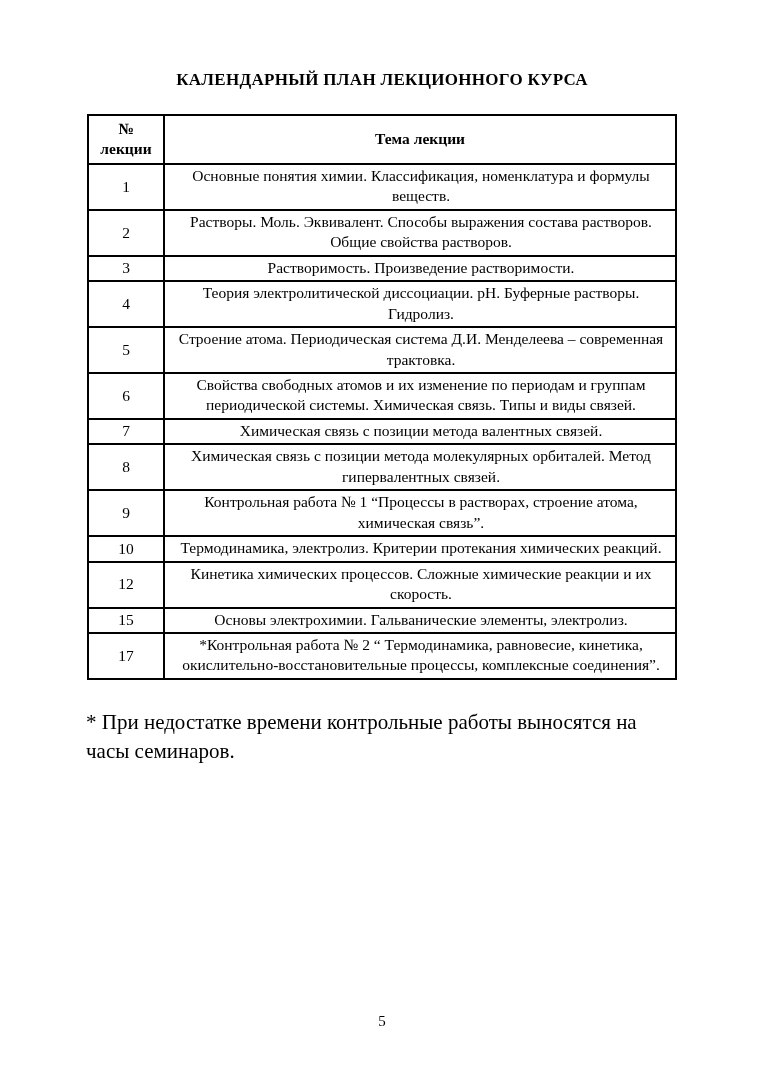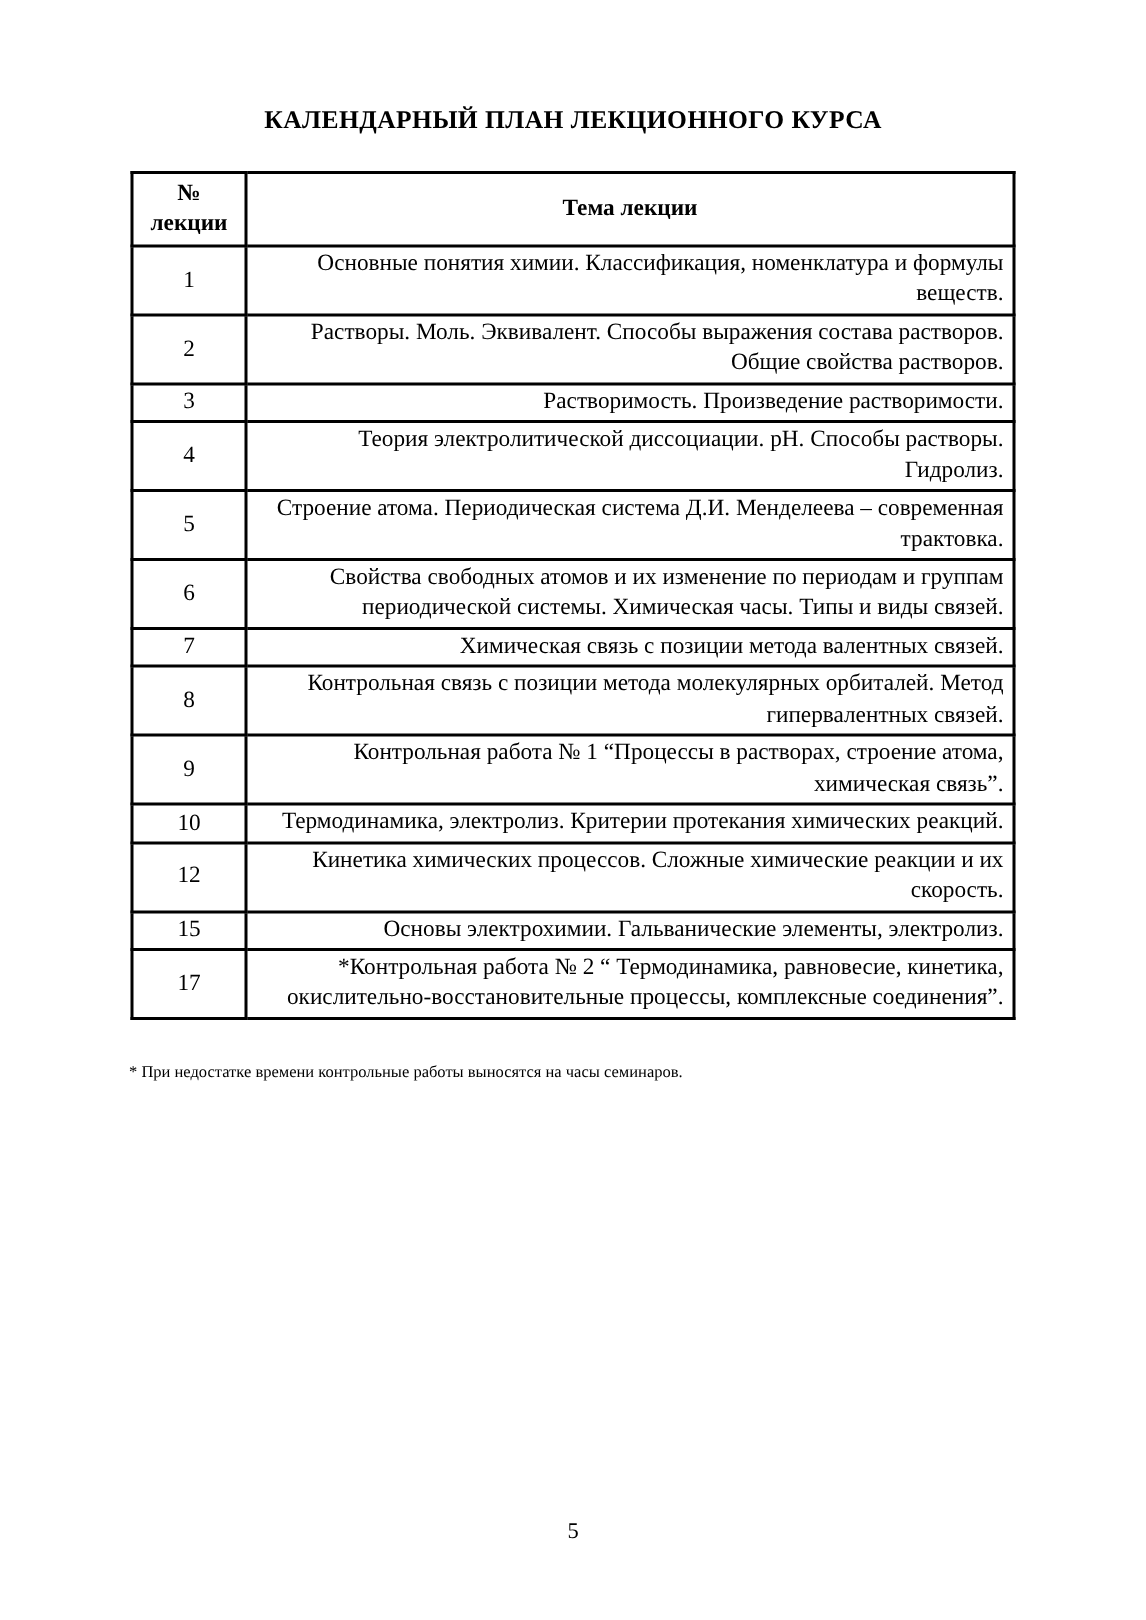--- a/index.html
+++ b/index.html
@@ -47,27 +47,27 @@
   }
   th.num-header {
     white-space: pre-line;
   }
   col.num-col { width: 76px; }
   td.num-cell {
     text-align: center;
     padding: 1px 2px;
   }
   td.topic-cell {
-    text-align: right;
+    text-align: center;
     padding: 1px 6px 2px 8px;
   }
   .footnote {
     width: 592px;
     margin: 28px auto 0 auto;
-    font-size: 11px;
+    font-size: 21px;
     line-height: 1.4;
   }
   .page-number {
     position: absolute;
     left: 0;
     right: 0;
     bottom: 50px;
     text-align: center;
     font-size: 15px;
   }
@@ -99,37 +99,37 @@
         <tr>
           <td class="num-cell">2</td>
           <td class="topic-cell">Растворы. Моль. Эквивалент. Способы выражения состава растворов. Общие свойства растворов.</td>
         </tr>
         <tr>
           <td class="num-cell">3</td>
           <td class="topic-cell">Растворимость. Произведение растворимости.</td>
         </tr>
         <tr>
           <td class="num-cell">4</td>
-          <td class="topic-cell">Теория электролитической диссоциации. рН. Способы растворы. Гидролиз.</td>
+          <td class="topic-cell">Теория электролитической диссоциации. рН. Буферные растворы. Гидролиз.</td>
         </tr>
         <tr>
           <td class="num-cell">5</td>
           <td class="topic-cell">Строение атома. Периодическая система Д.И. Менделеева – современная трактовка.</td>
         </tr>
         <tr>
           <td class="num-cell">6</td>
-          <td class="topic-cell">Свойства свободных атомов и их изменение по периодам и группам периодической системы. Химическая часы. Типы и виды связей.</td>
+          <td class="topic-cell">Свойства свободных атомов и их изменение по периодам и группам периодической системы. Химическая связь. Типы и виды связей.</td>
         </tr>
         <tr>
           <td class="num-cell">7</td>
           <td class="topic-cell">Химическая связь с позиции метода валентных связей.</td>
         </tr>
         <tr>
           <td class="num-cell">8</td>
-          <td class="topic-cell">Контрольная связь с позиции метода молекулярных орбиталей. Метод гипервалентных связей.</td>
+          <td class="topic-cell">Химическая связь с позиции метода молекулярных орбиталей. Метод гипервалентных связей.</td>
         </tr>
         <tr>
           <td class="num-cell">9</td>
           <td class="topic-cell">Контрольная работа № 1 “Процессы в растворах, строение атома, химическая связь”.</td>
         </tr>
         <tr>
           <td class="num-cell">10</td>
           <td class="topic-cell">Термодинамика, электролиз. Критерии протекания химических реакций.</td>
         </tr>
         <tr>

